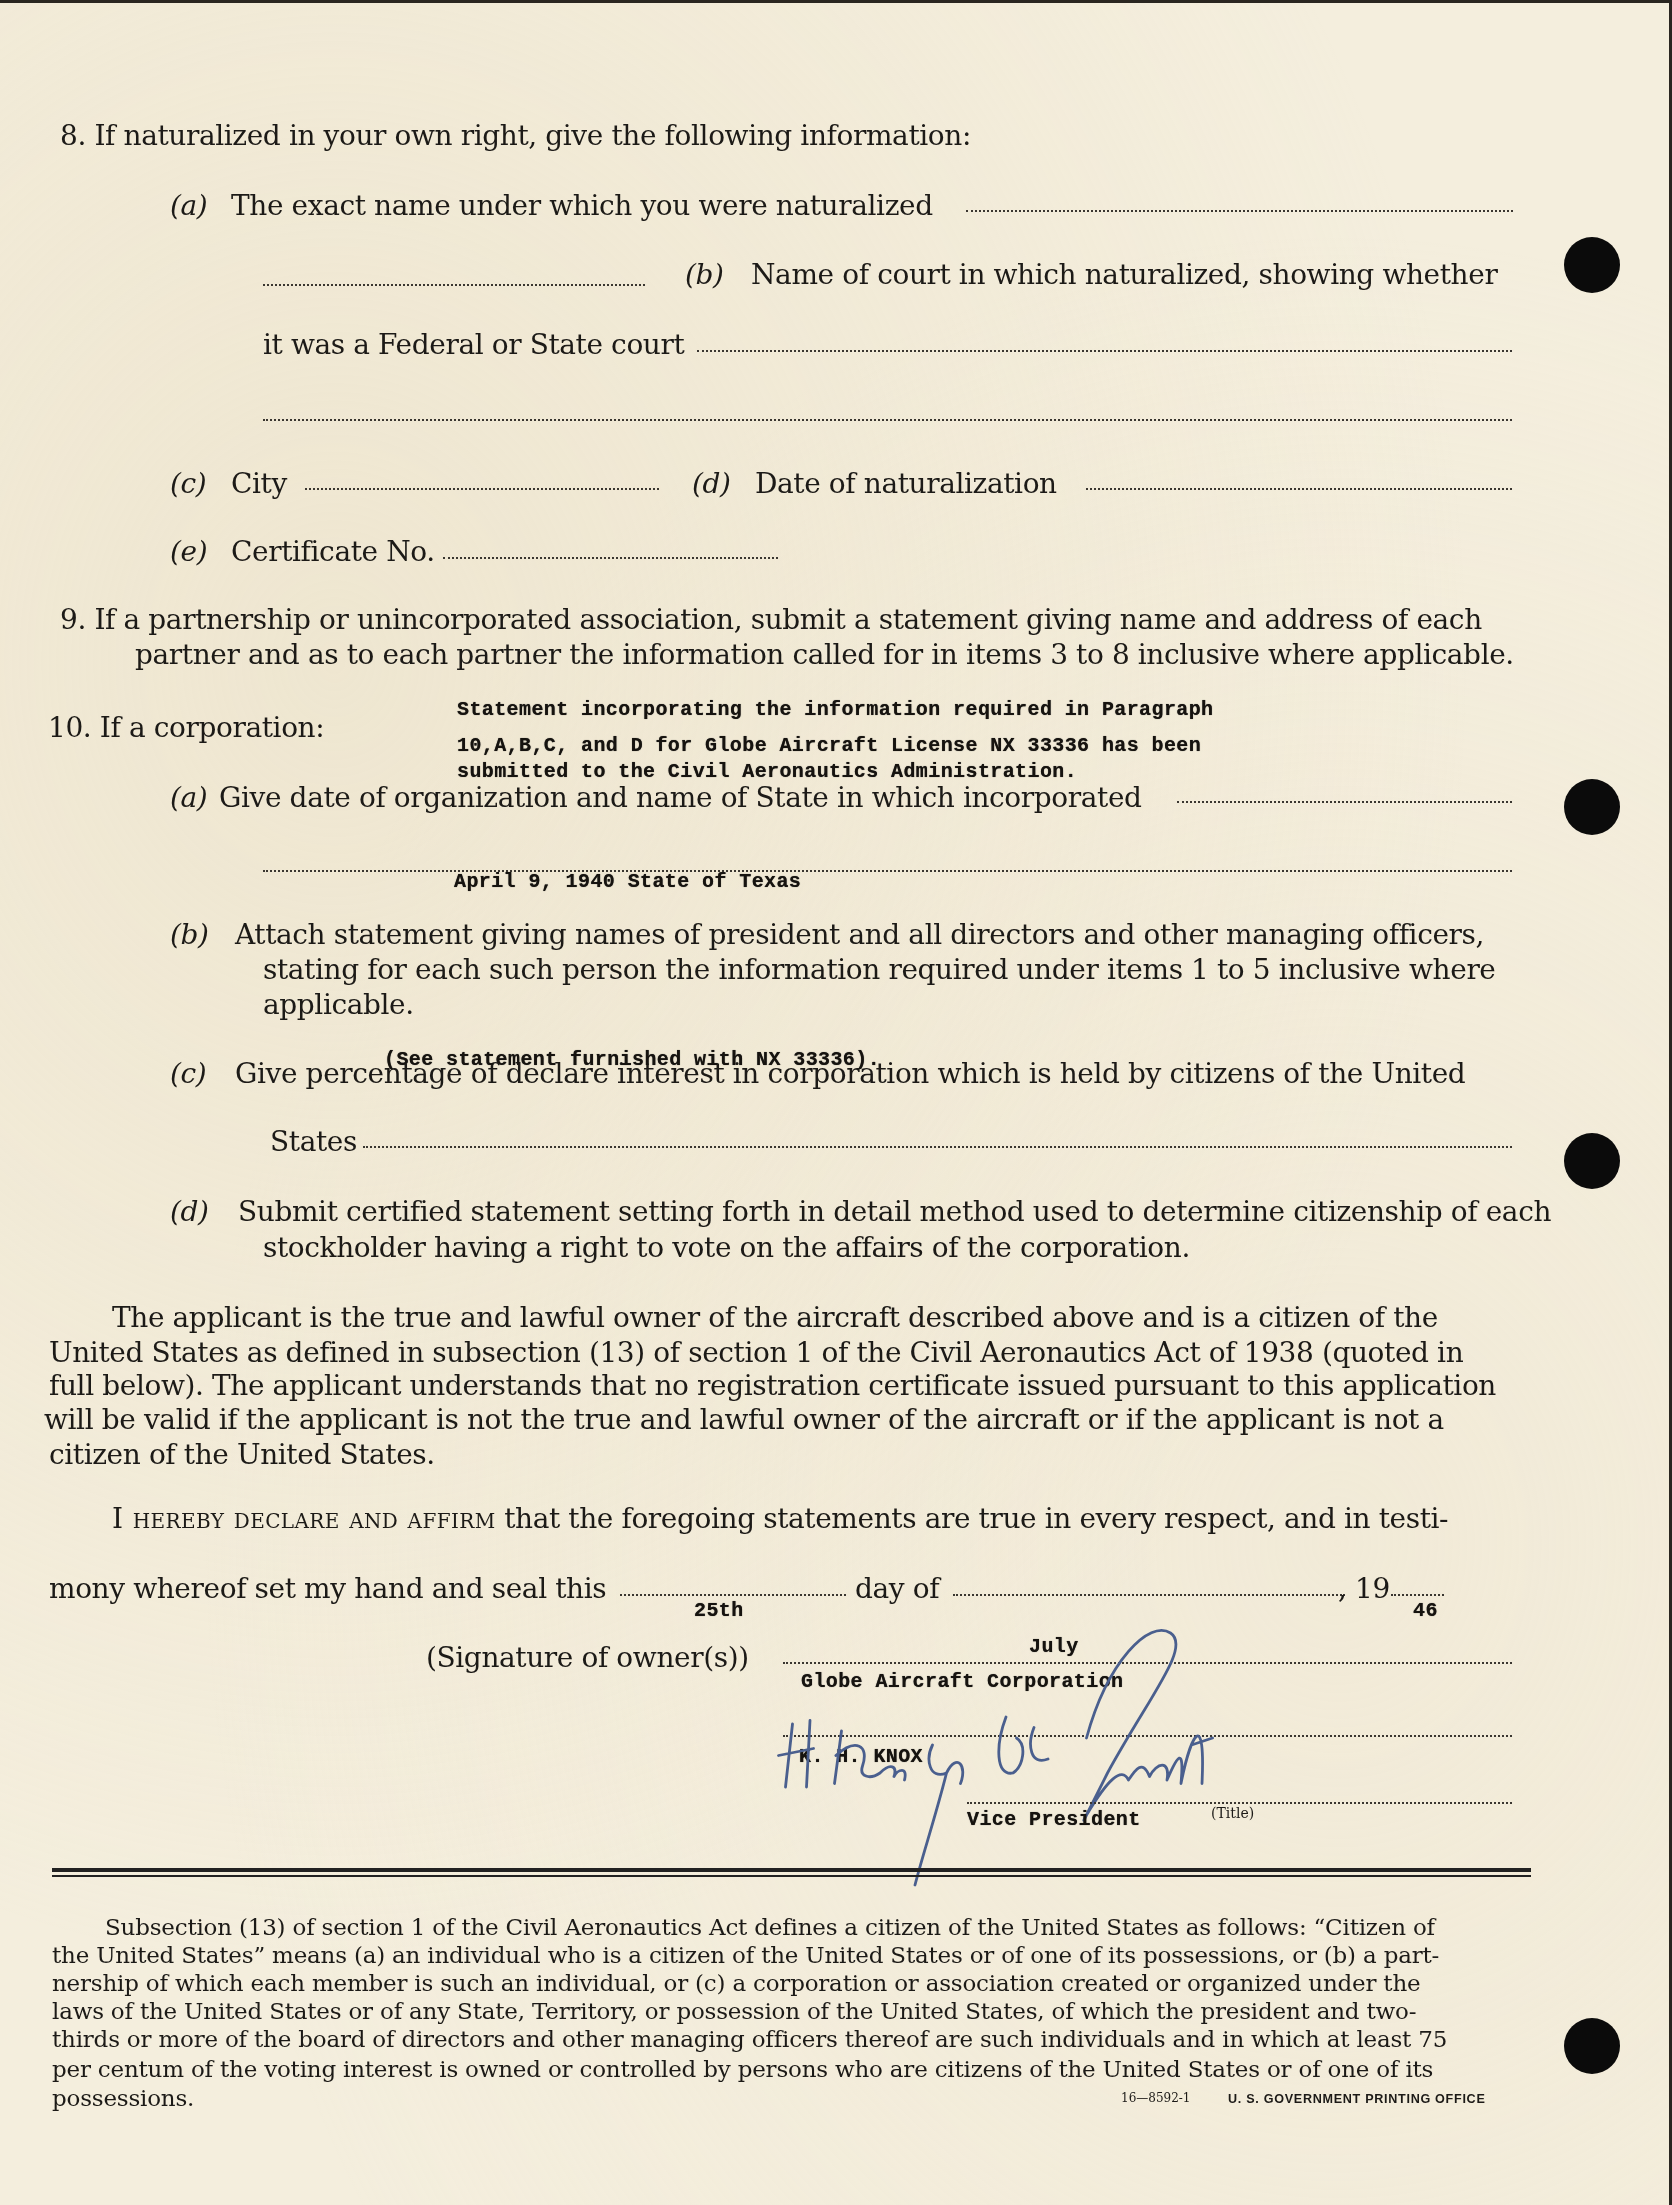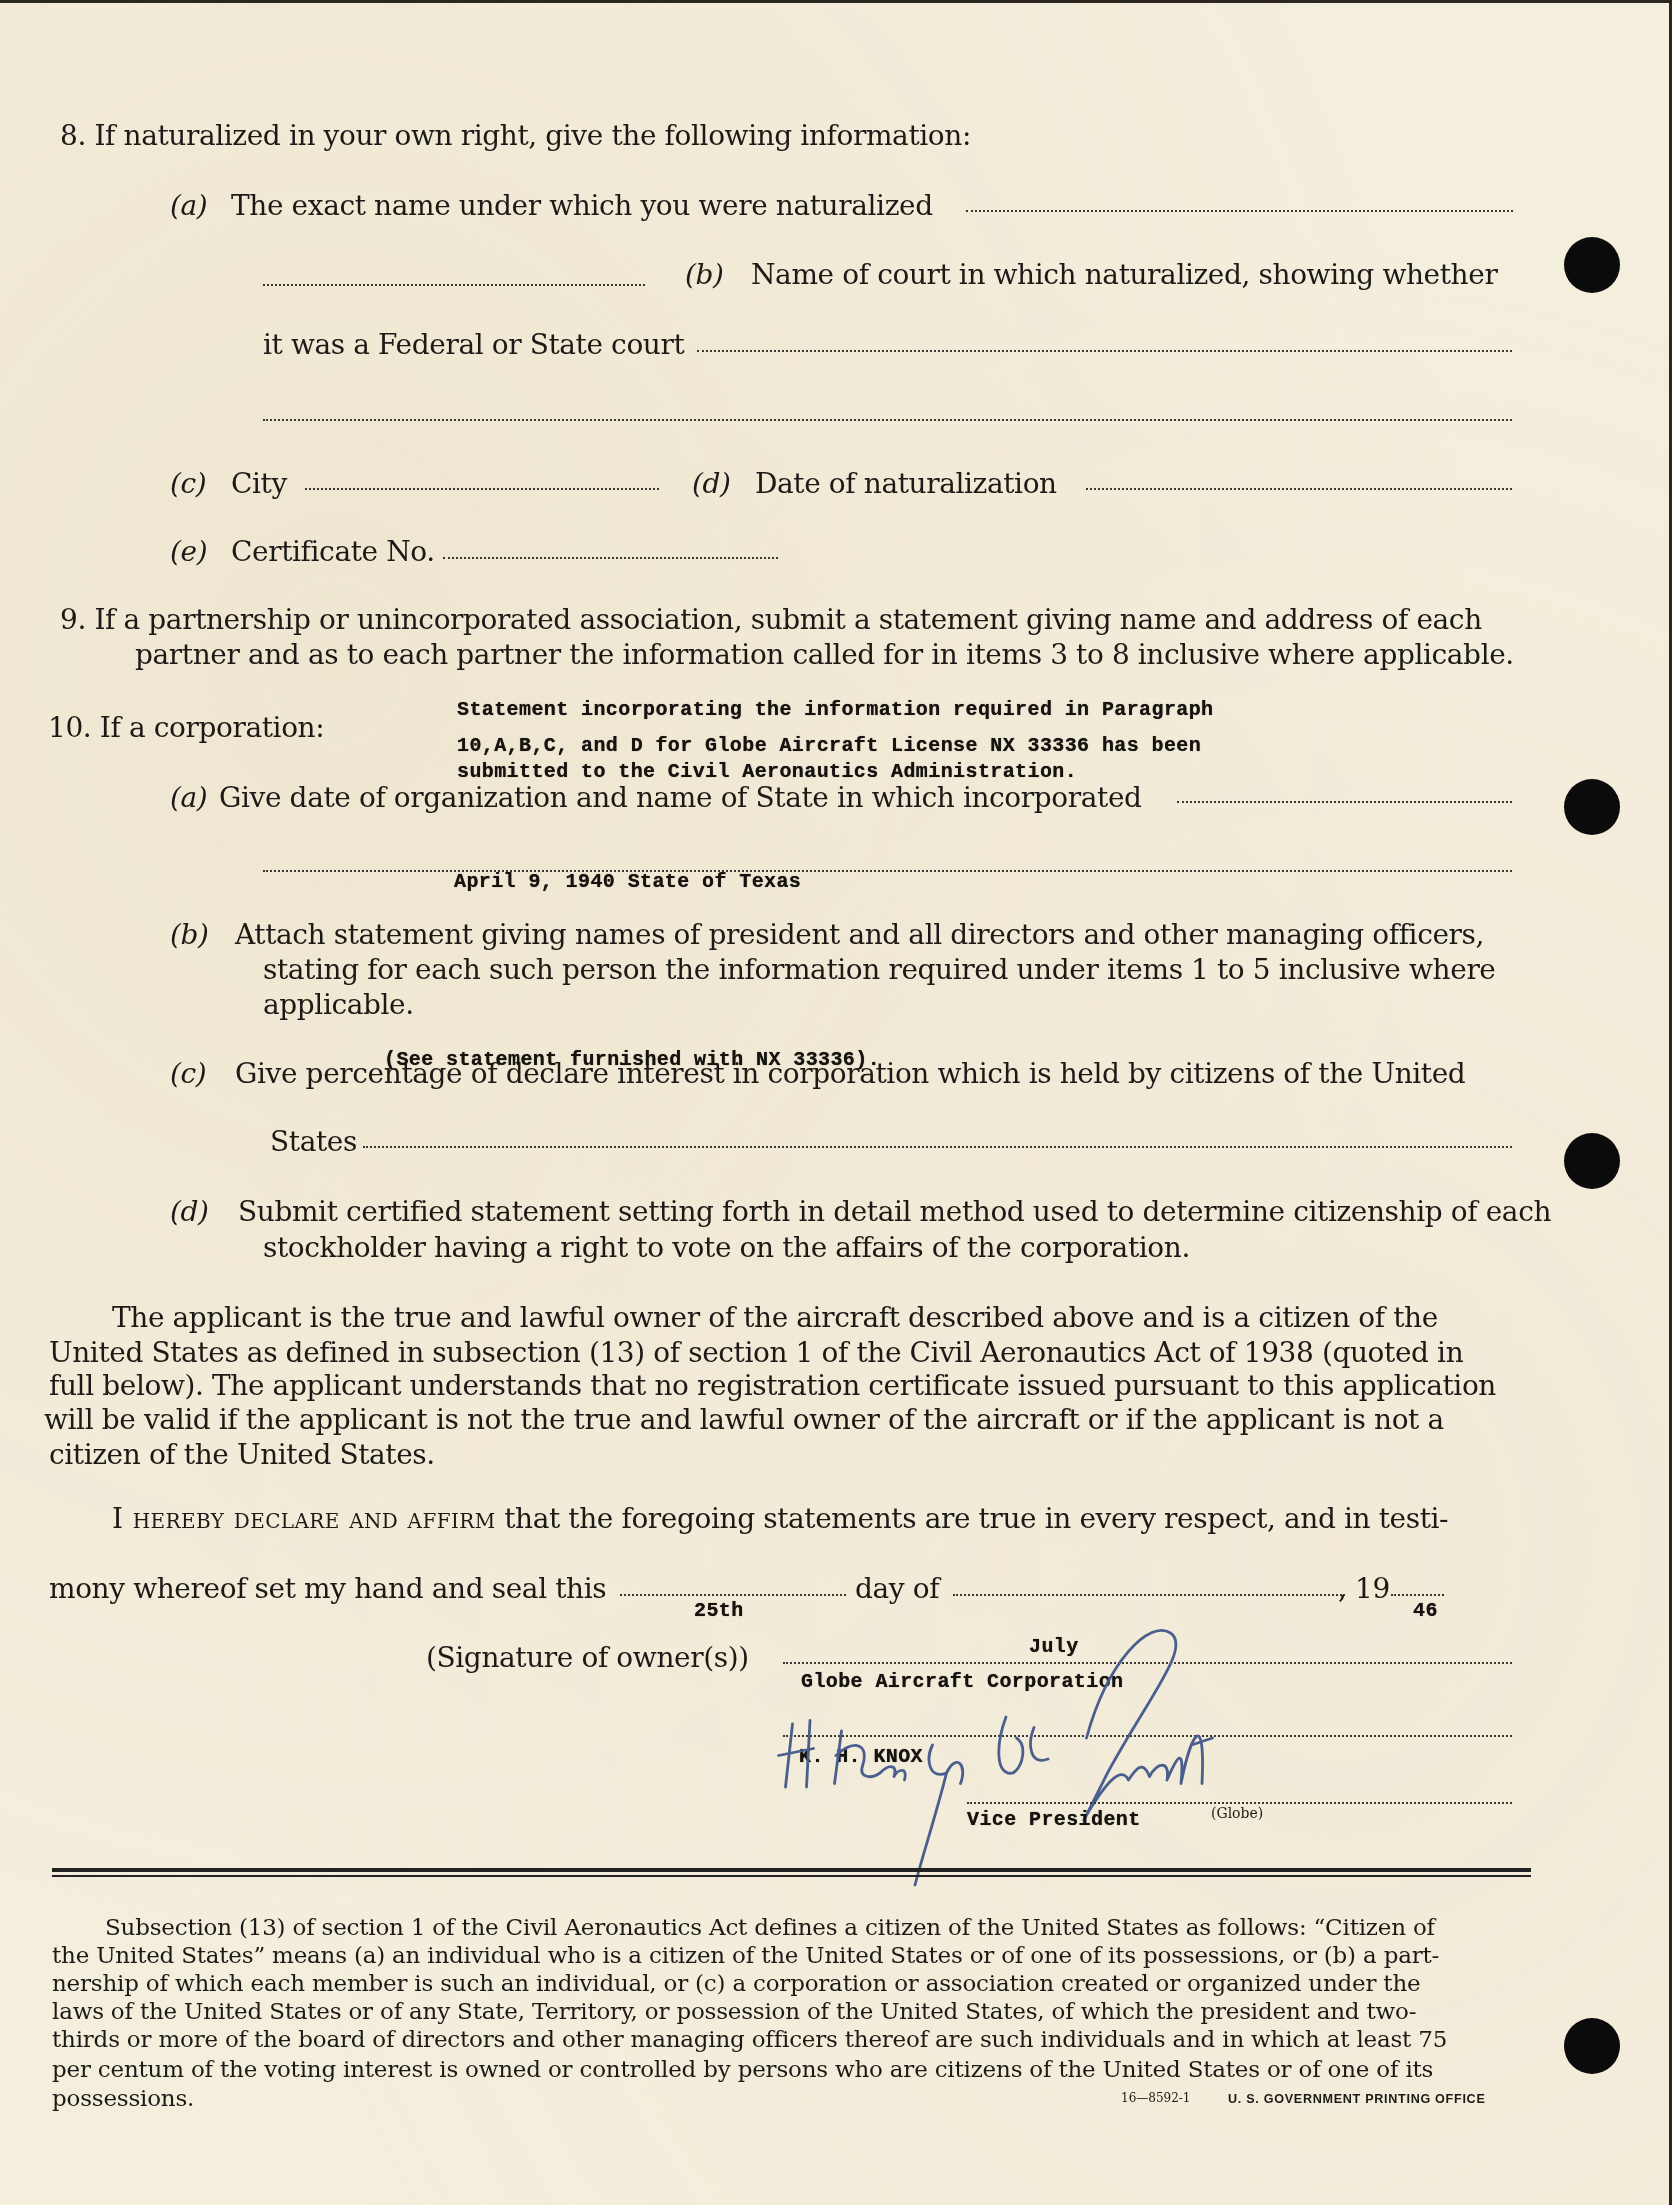--- a/index.html
+++ b/index.html
@@ -126,21 +126,21 @@
     <path d="M50 170 L40 260 M30 215 L80 205 M75 165 L70 260"></path>
     <path d="M120 180 L110 255 M112 215 C140 190 160 200 150 230 C145 245 160 250 175 240 C190 225 200 230 195 245 C200 235 215 230 210 250"></path>
     <path d="M250 200 C240 220 245 250 270 240 C255 300 235 360 225 400 M270 240 C285 210 300 230 290 255"></path>
     <path d="M355 160 C340 200 340 245 365 240 C380 230 385 200 370 190 M395 175 C385 200 390 230 415 220"></path>
     <path d="M470 190 C500 80 560 20 590 40 C620 60 560 130 500 240 C470 300 460 320 470 300 C500 250 520 230 530 250 C540 235 550 220 560 245 C570 225 590 220 585 250 C600 215 610 200 605 255 C620 180 640 150 635 255 M620 200 L650 190"></path>
   </g>
 </svg>
 
 <div class="dots" style="left:967px;width:545px;top:1802px;"></div>
 <div class="abs typed" style="left:967px;top:1804px;">Vice President</div>
-<span class="abs" style="left:1211px;top:1805px;font-size:14px;">(Globe)</span>
+<span class="abs" style="left:1211px;top:1805px;font-size:14px;">(Title)</span>
 
 <div class="rule" style="top:1868px;"></div>
 <div class="rule" style="top:1875px;height:2.1px;"></div>
 
 <div class="abs small" style="left:105px;top:1913px;">Subsection (13) of section 1 of the Civil Aeronautics Act defines a citizen of the United States as follows: “Citizen of</div>
 <div class="abs small" style="left:52px;top:1941px;">the United States” means (a) an individual who is a citizen of the United States or of one of its possessions, or (b) a part-</div>
 <div class="abs small" style="left:52px;top:1969px;">nership of which each member is such an individual, or (c) a corporation or association created or organized under the</div>
 <div class="abs small" style="left:52px;top:1997px;">laws of the United States or of any State, Territory, or possession of the United States, of which the president and two-</div>
 <div class="abs small" style="left:52px;top:2025px;">thirds or more of the board of directors and other managing officers thereof are such individuals and in which at least 75</div>
 <div class="abs small" style="left:52px;top:2055px;">per centum of the voting interest is owned or controlled by persons who are citizens of the United States or of one of its</div>

